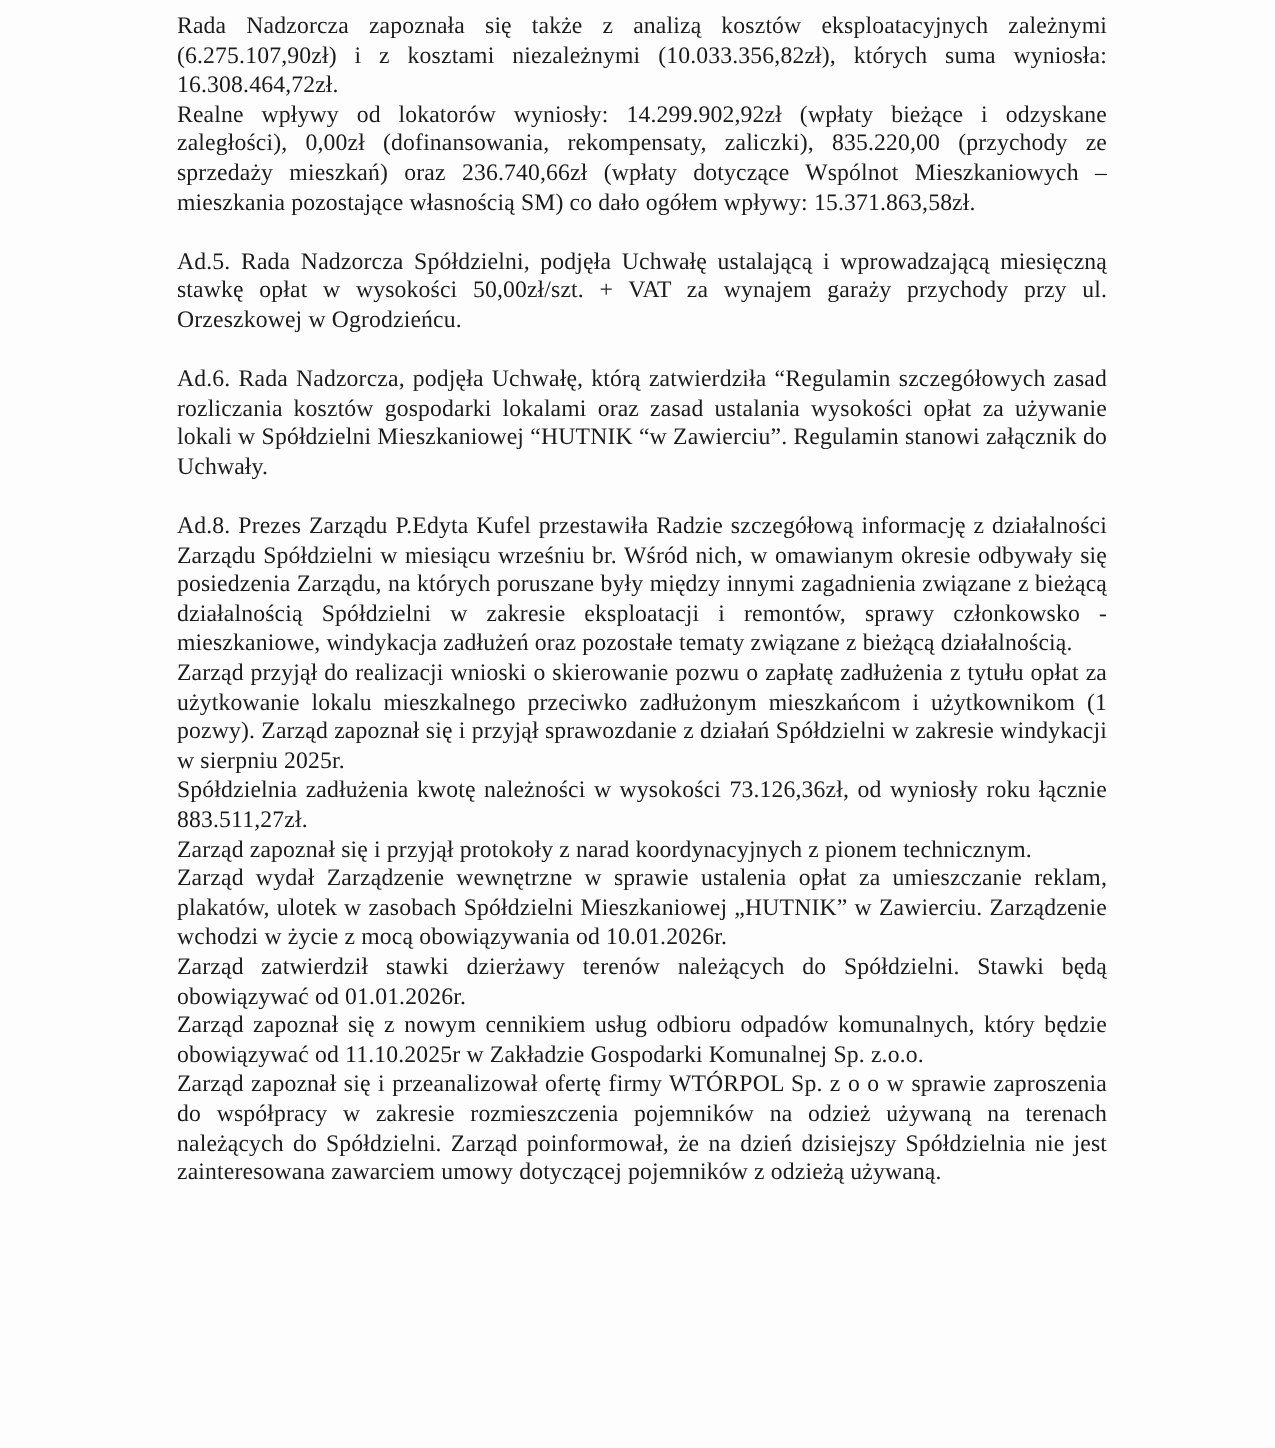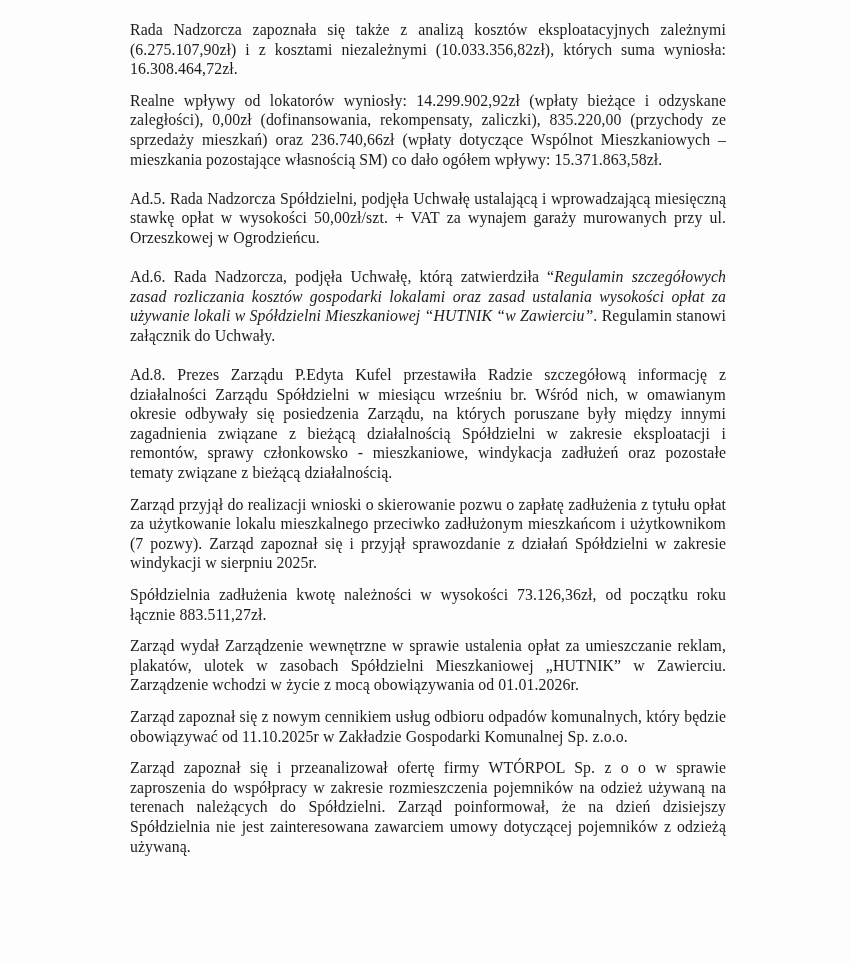--- a/index.html
+++ b/index.html
@@ -22,42 +22,44 @@
     width: 620px;
     font-family: "Liberation Serif", "DejaVu Serif", serif;
     font-size: 15.8px;
     line-height: 19.6px;
     color: #1b1b1b;
     text-align: justify;
     letter-spacing: 0.1px;
   }
   .doc-section { margin: 0; }
   .doc-section + .doc-section { margin-top: 19.6px; }
-  .doc-section p { margin: 12px; }
+  .doc-section p { margin: 0; }
   .run.normal { font-weight: 400; font-style: normal; }
   .run.bold   { font-weight: 400; font-style: normal; }
-  .run.italic { font-weight: 400; font-style: italic; }
+  .run.italic { font-weight: 400; }
 </style>
 </head>
 <body>
 
 <div class="page" style="background: rgb(253, 253, 253);">
   <div class="text-block" style="color: rgb(27, 27, 27);">
       <section class="doc-section">
         <p><span class="run normal">Rada Nadzorcza zapoznała się także z analizą kosztów eksploatacyjnych zależnymi (6.275.107,90zł) i z kosztami niezależnymi (10.033.356,82zł), których suma wyniosła: 16.308.464,72zł.</span></p>
         <p><span class="run normal">Realne wpływy od lokatorów wyniosły: 14.299.902,92zł (wpłaty bieżące i odzyskane zaległości), 0,00zł (dofinansowania, rekompensaty, zaliczki), 835.220,00 (przychody ze sprzedaży mieszkań) oraz 236.740,66zł (wpłaty dotyczące Wspólnot Mieszkaniowych – mieszkania pozostające własnością SM) co dało </span><span class="run bold">ogółem wpływy: 15.371.863,58zł.</span></p>
       </section>
       <section class="doc-section">
-        <p><span class="run bold">Ad.5</span><span class="run normal">. Rada Nadzorcza Spółdzielni, podjęła Uchwałę ustalającą i wprowadzającą miesięczną stawkę opłat w wysokości 50,00zł/szt. + VAT za wynajem garaży murowanych przy ul. Orzeszkowej w Ogrodzieńcu.</span></p>
+        <p><span class="run bold">Ad.5</span><span class="run normal">. Rada Nadzorcza Spółdzielni, podjęła Uchwałę ustalającą i wprowadzającą miesięczną stawkę opłat w wysokości 50,00zł/szt. + VAT za wynajem garaży przychody przy ul. Orzeszkowej w Ogrodzieńcu.</span></p>
       </section>
       <section class="doc-section">
         <p><span class="run bold">Ad.6</span><span class="run normal">. Rada Nadzorcza, podjęła Uchwałę, którą zatwierdziła “</span><span class="run italic">Regulamin szczegółowych zasad rozliczania kosztów gospodarki lokalami oraz zasad ustalania wysokości opłat za używanie lokali w Spółdzielni Mieszkaniowej “HUTNIK “w Zawierciu”</span><span class="run normal">. Regulamin stanowi załącznik do Uchwały.</span></p>
       </section>
       <section class="doc-section">
         <p><span class="run bold">Ad.8</span><span class="run normal">. Prezes Zarządu P.Edyta Kufel przestawiła Radzie szczegółową informację z działalności Zarządu Spółdzielni w miesiącu wrześniu br. Wśród nich, w omawianym okresie odbywały się posiedzenia Zarządu, na których poruszane były między innymi zagadnienia związane z bieżącą działalnością Spółdzielni w zakresie eksploatacji i remontów, sprawy członkowsko - mieszkaniowe, windykacja zadłużeń oraz pozostałe tematy związane z bieżącą działalnością.</span></p>
-        <p><span class="run normal">Zarząd przyjął do realizacji wnioski o skierowanie pozwu o zapłatę zadłużenia z tytułu opłat za użytkowanie lokalu mieszkalnego przeciwko zadłużonym mieszkańcom i użytkownikom (7 pozwy). Zarząd zapoznał się i przyjął sprawozdanie z działań Spółdzielni w zakresie windykacji w sierpniu 2025r.</span></p>
-        <p><span class="run normal">Spółdzielnia zadłużenia kwotę należności w wysokości </span><span class="run bold">73.126,36zł,</span><span class="run normal"> od początku roku łącznie </span><span class="run bold">883.511,27zł</span><span class="run normal">.</span></p>
-        <p><span class="run normal">Zarząd wydał Zarządzenie wewnętrzne w sprawie ustalenia opłat za umieszczanie reklam, plakatów, ulotek w zasobach Spółdzielni Mieszkaniowej „HUTNIK” w Zawierciu. Zarządzenie wchodzi w życie z mocą obowiązywania od 01.01.2026r.</span></p>
+        <p><span class="run normal">Zarząd przyjął do realizacji wnioski o skierowanie pozwu o zapłatę zadłużenia z tytułu opłat za użytkowanie lokalu mieszkalnego przeciwko zadłużonym mieszkańcom i użytkownikom (1 pozwy). Zarząd zapoznał się i przyjął sprawozdanie z działań Spółdzielni w zakresie windykacji w sierpniu 2025r.</span></p>
+        <p><span class="run normal">Spółdzielnia zadłużenia kwotę należności w wysokości </span><span class="run bold">73.126,36zł,</span><span class="run normal"> od wyniosły roku łącznie </span><span class="run bold">883.511,27zł</span><span class="run normal">.</span></p>
+        <p><span class="run normal">Zarząd zapoznał się i przyjął protokoły z narad koordynacyjnych z pionem technicznym.</span></p>
+        <p><span class="run normal">Zarząd wydał Zarządzenie wewnętrzne w sprawie ustalenia opłat za umieszczanie reklam, plakatów, ulotek w zasobach Spółdzielni Mieszkaniowej „HUTNIK” w Zawierciu. Zarządzenie wchodzi w życie z mocą obowiązywania od 10.01.2026r.</span></p>
+        <p><span class="run normal">Zarząd zatwierdził stawki dzierżawy terenów należących do Spółdzielni. Stawki będą obowiązywać od 01.01.2026r.</span></p>
         <p><span class="run normal">Zarząd zapoznał się z nowym cennikiem usług odbioru odpadów komunalnych, który będzie obowiązywać od 11.10.2025r w Zakładzie Gospodarki Komunalnej Sp. z.o.o.</span></p>
         <p><span class="run normal">Zarząd zapoznał się i przeanalizował ofertę firmy WTÓRPOL Sp. z o o w sprawie zaproszenia do współpracy w zakresie rozmieszczenia pojemników na odzież używaną na terenach należących do Spółdzielni. Zarząd poinformował, że na dzień dzisiejszy Spółdzielnia nie jest zainteresowana zawarciem umowy dotyczącej pojemników z odzieżą używaną.</span></p>
       </section>
     </div>
 </div>
 
 </body></html>

